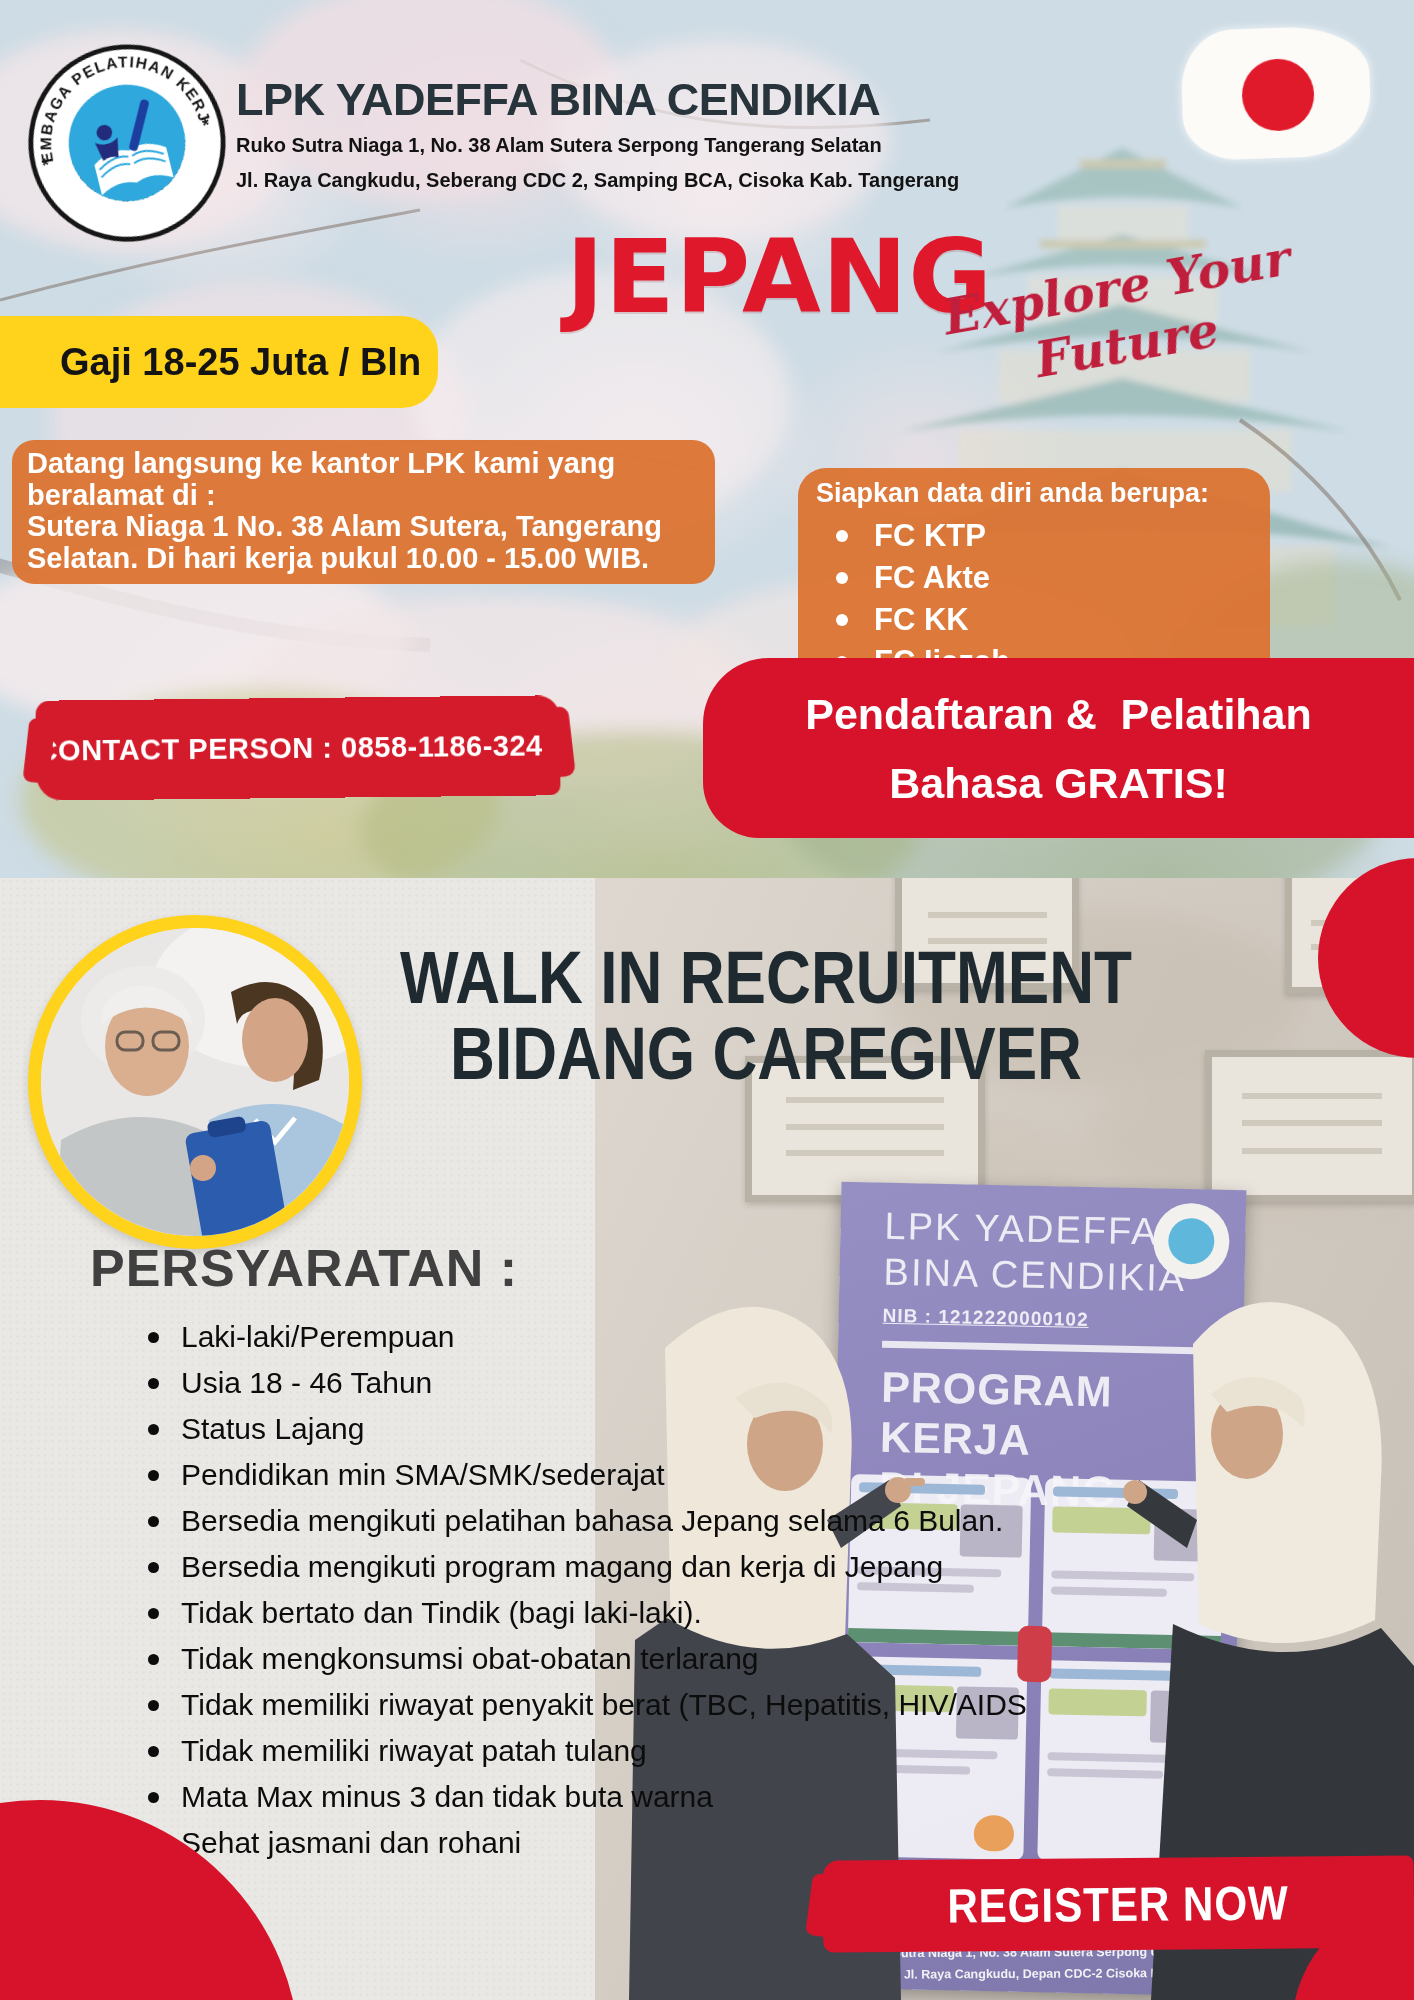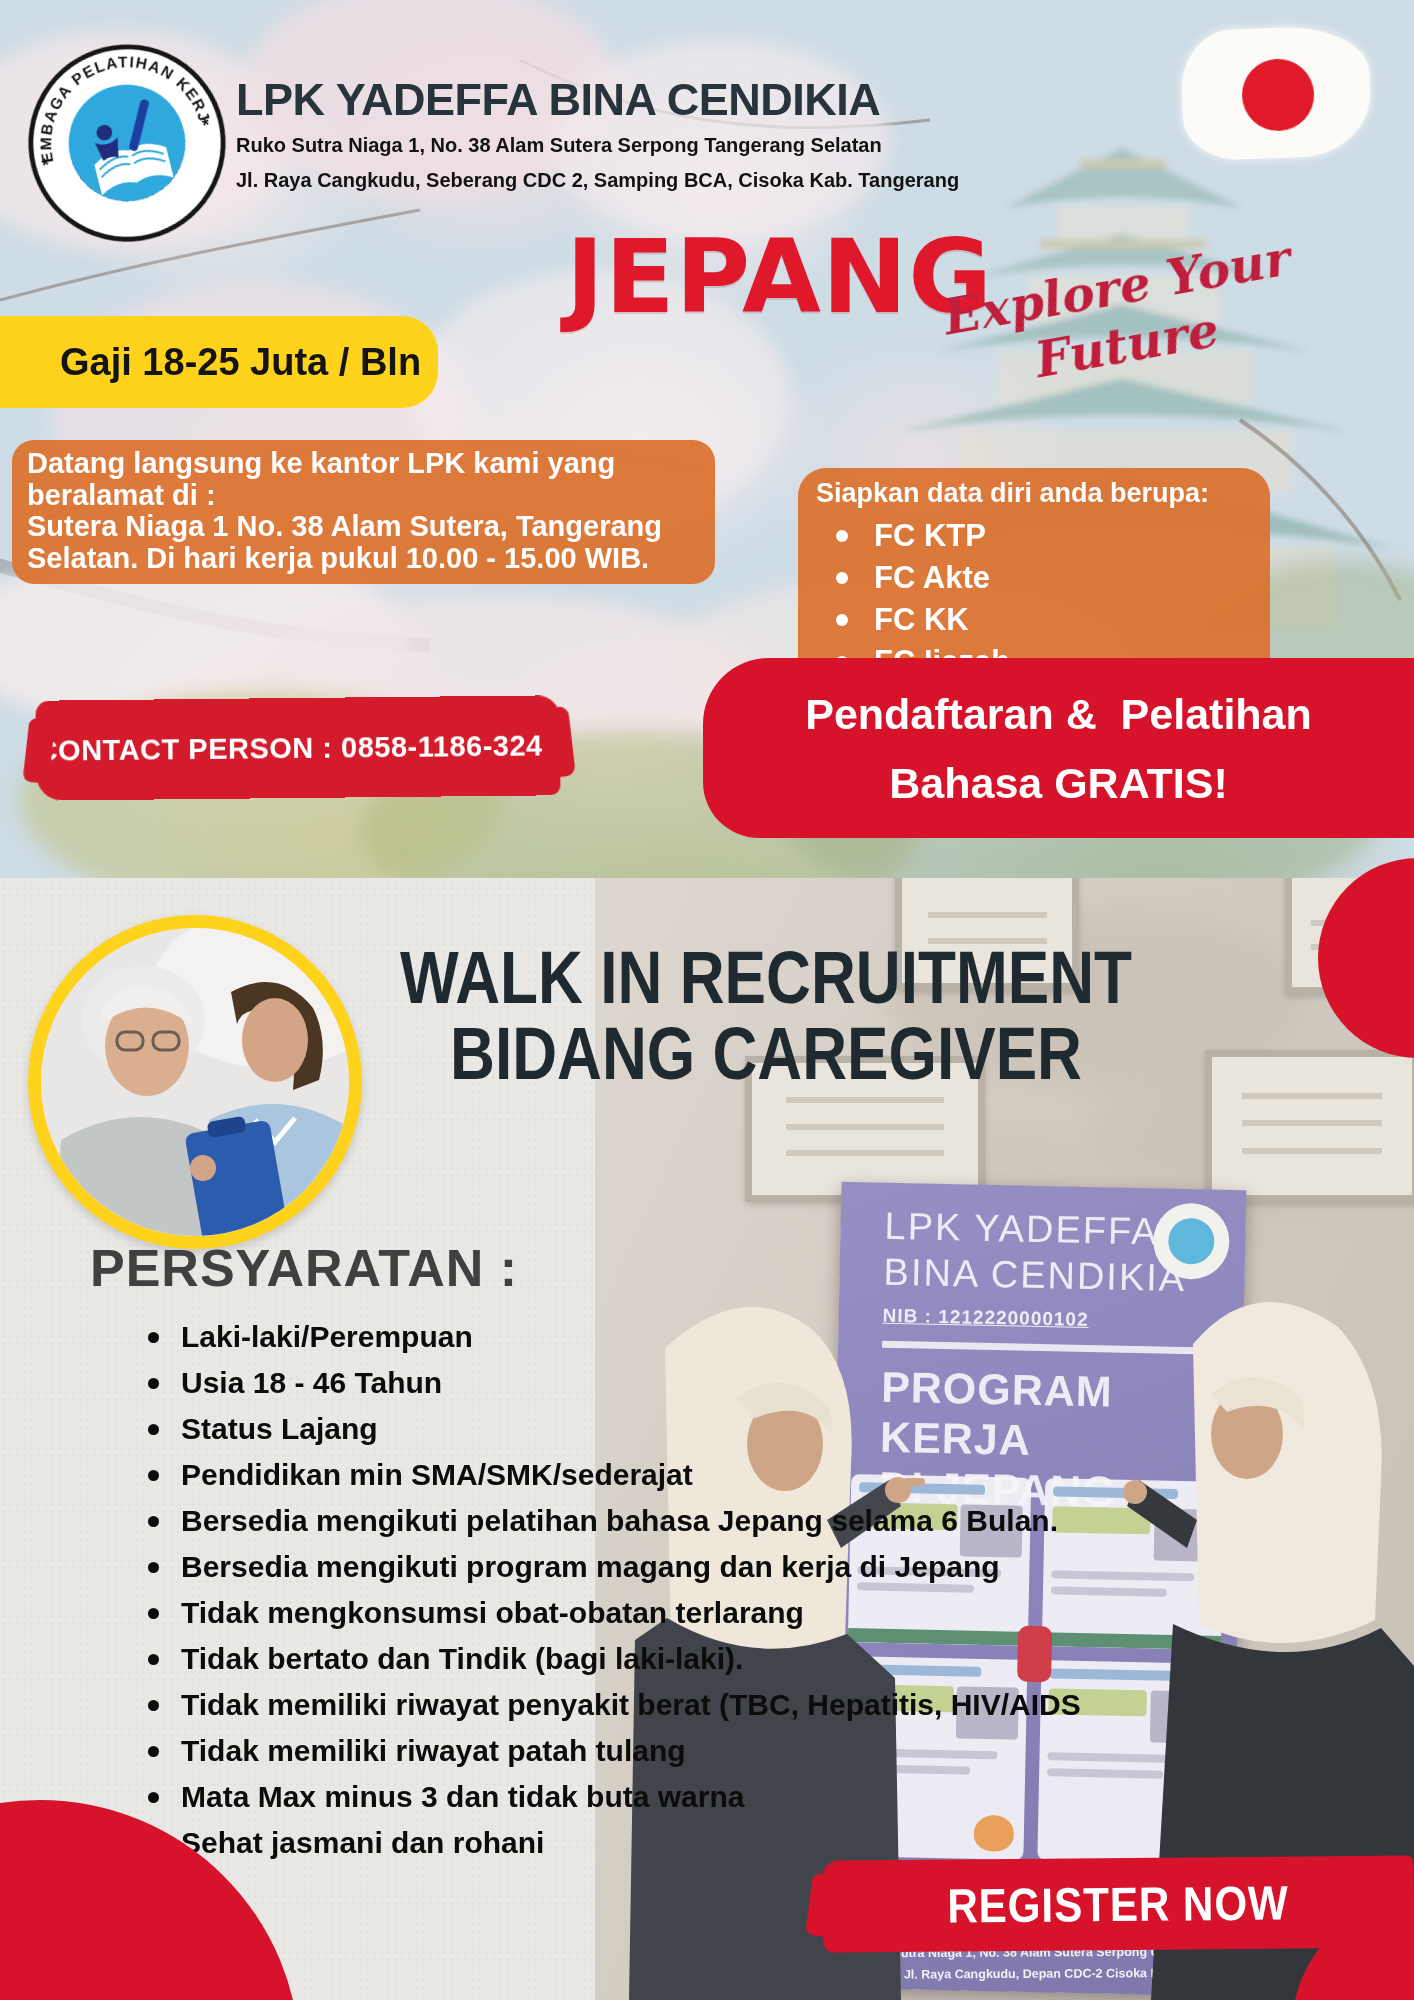--- a/index.html
+++ b/index.html
@@ -107,21 +107,21 @@
 
   .walkin-title{position:absolute;left:306px;top:940px;width:920px;text-align:center;z-index:5;
     color:#1e2a30;font-weight:800;font-size:74px;line-height:76px;transform:scaleX(.84);}
 
   .photo-circle{position:absolute;left:28px;top:915px;width:308px;height:308px;border-radius:50%;
     border:13px solid #ffd21c;overflow:hidden;background:#eceae8;z-index:5;box-shadow:0 4px 10px rgba(0,0,0,.15);}
 
   .requirements{position:absolute;left:90px;top:1238px;width:1200px;z-index:6;}
   .req-heading{font-size:52px;font-weight:800;color:#404040;letter-spacing:1px;}
   .req-list{margin-top:16px;}
-  .req-item{display:flex;align-items:baseline;font-size:30px;font-weight:700;color:#0c0c0c;line-height:46px;white-space:nowrap;}
+  .req-item{display:flex;align-items:baseline;font-size:30px;font-weight:400;color:#0c0c0c;line-height:46px;white-space:nowrap;}
   .req-item .dot{width:11px;height:11px;border-radius:50%;background:#0c0c0c;margin:0 22px 0 58px;flex:none;align-self:center;}
 
   .register-btn{position:absolute;left:823px;top:1858px;width:591px;height:92px;background:#d6132b;z-index:8;
     border-radius:16px 8px 20px 10px;transform:rotate(-.5deg);display:flex;align-items:center;justify-content:center;
     color:#fff;font-size:48px;font-weight:800;letter-spacing:1px;cursor:pointer;}
   .register-btn:before{content:"";position:absolute;left:-14px;top:14px;width:30px;height:62px;background:#d6132b;border-radius:8px;transform:rotate(8deg);}
   .register-btn .lbl{transform:scaleX(.88);}
 
   .red-circle{position:absolute;border-radius:50%;background:#d6132b;}
   .rc-right{left:1318px;top:858px;width:200px;height:200px;z-index:7;}
@@ -440,26 +440,26 @@
           <span>Bersedia mengikuti pelatihan bahasa Jepang selama 6 Bulan.</span>
         </div>
 
         <div class="req-item">
           <span class="dot"></span>
           <span>Bersedia mengikuti program magang dan kerja di Jepang</span>
         </div>
 
         <div class="req-item">
           <span class="dot"></span>
+          <span>Tidak bertato dan Tindik (bagi laki-laki).</span>
+        </div>
+
+        <div class="req-item">
+          <span class="dot"></span>
           <span>Tidak mengkonsumsi obat-obatan terlarang</span>
-        </div>
-
-        <div class="req-item">
-          <span class="dot"></span>
-          <span>Tidak bertato dan Tindik (bagi laki-laki).</span>
         </div>
 
         <div class="req-item">
           <span class="dot"></span>
           <span>Tidak memiliki riwayat penyakit berat (TBC, Hepatitis, HIV/AIDS</span>
         </div>
 
         <div class="req-item">
           <span class="dot"></span>
           <span>Tidak memiliki riwayat patah tulang</span>

